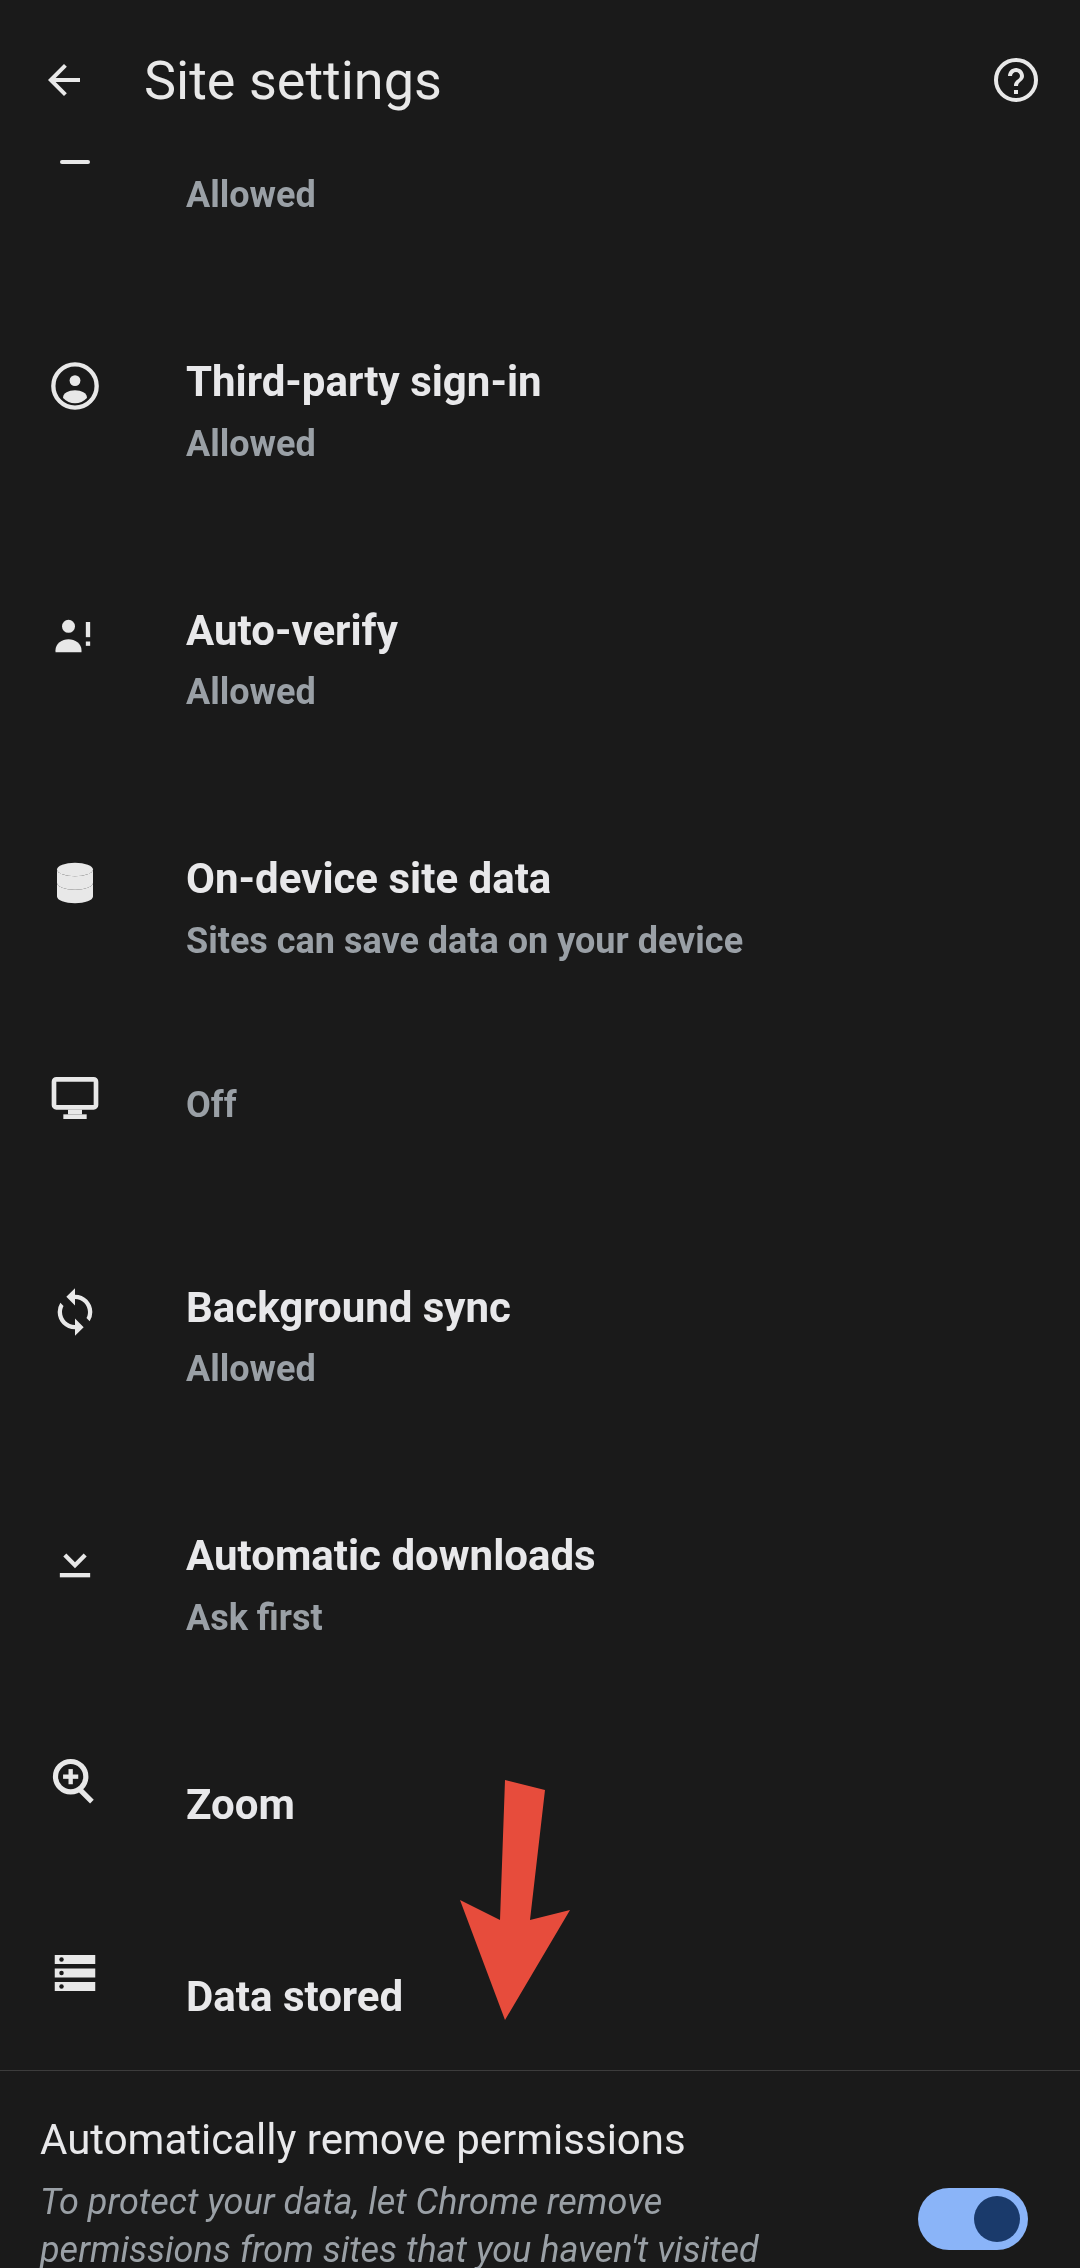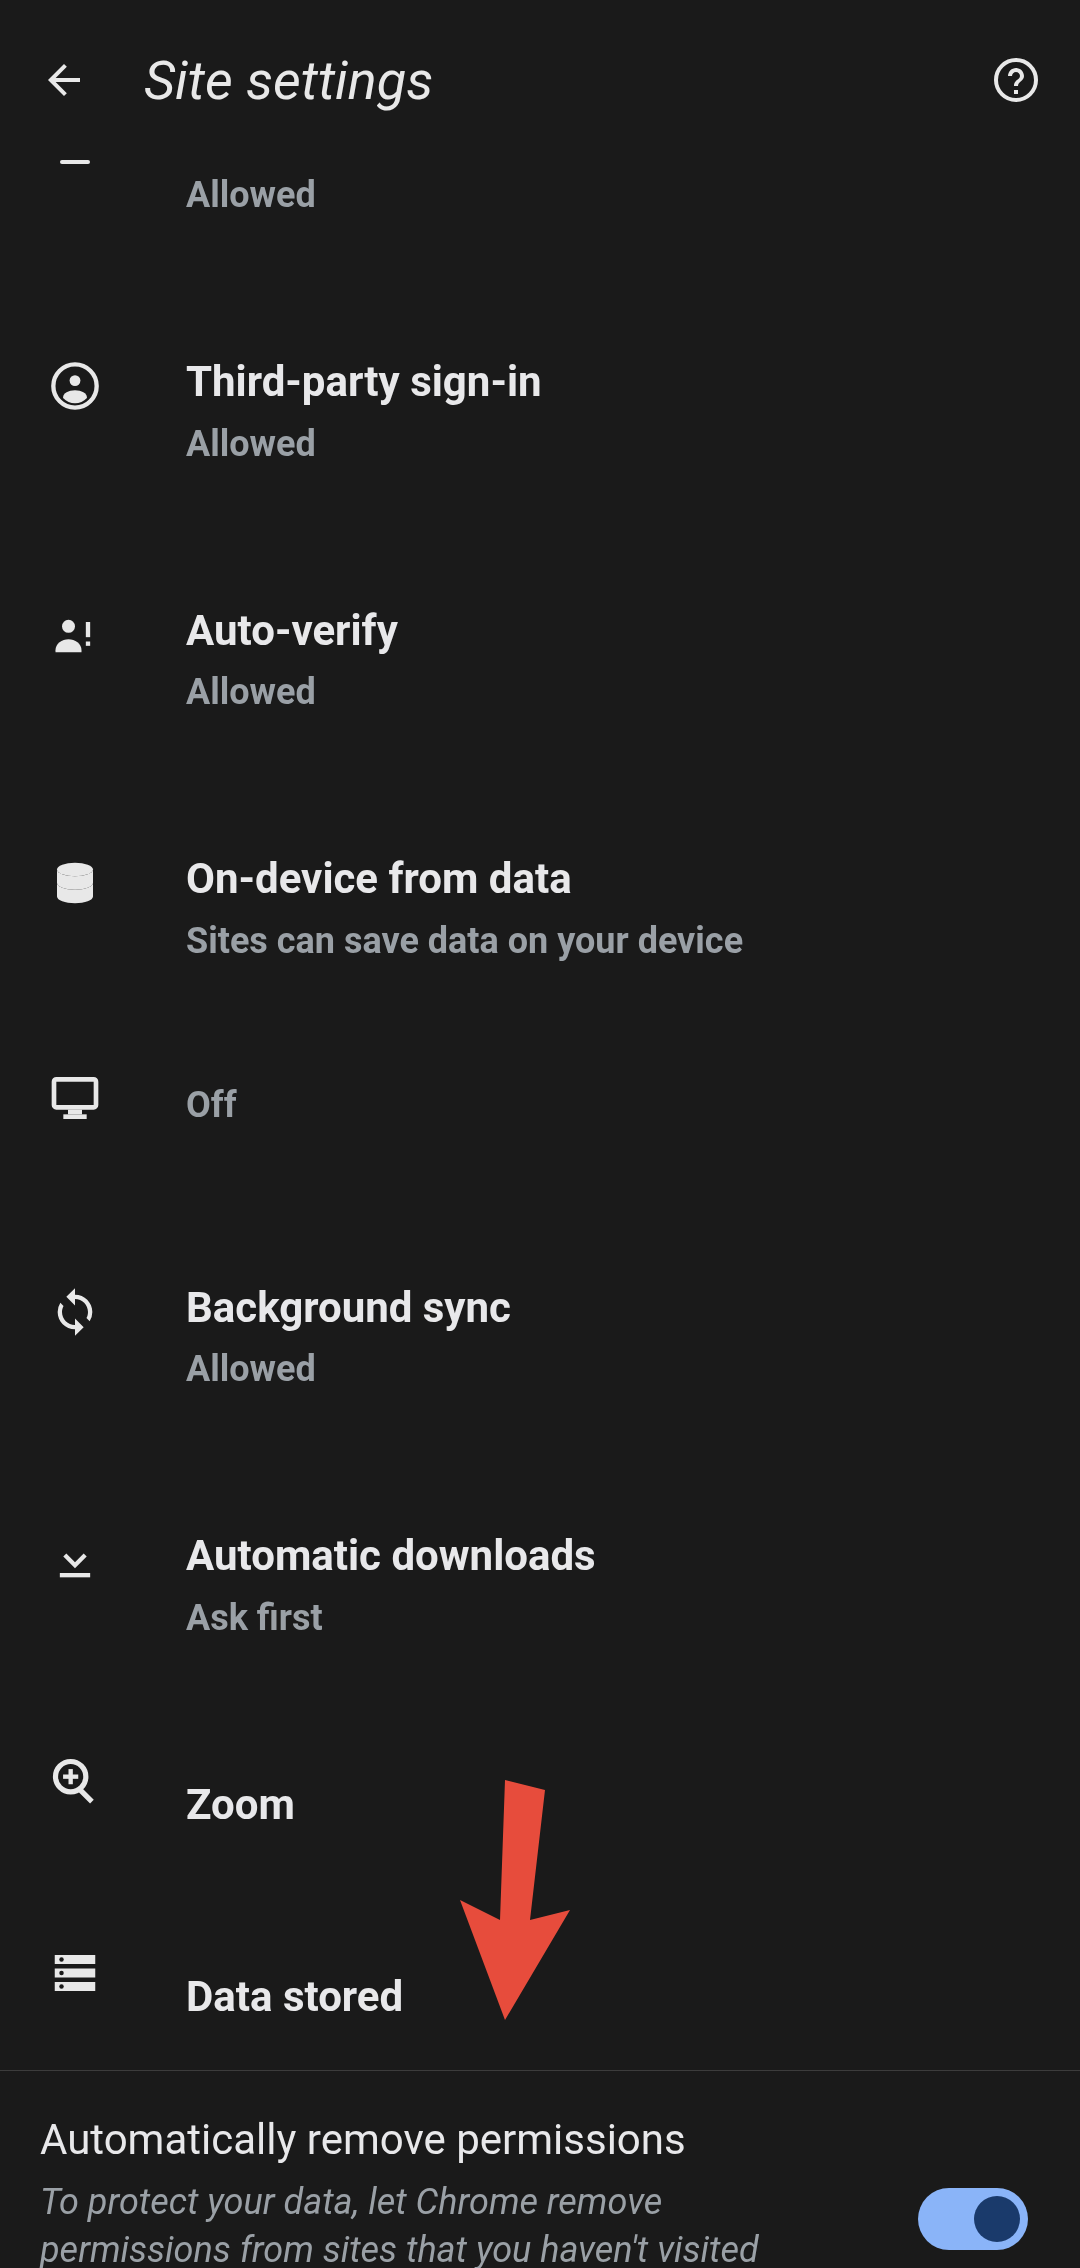--- a/index.html
+++ b/index.html
@@ -10,21 +10,20 @@
       font-family: Roboto, "Segoe UI", Arial, sans-serif;
       color: #e8eaed;
       overflow: hidden;
       position: relative;
     }
     .header {
       display: flex;
       align-items: center;
       height: 160px;
       padding: 12px 40px;
-      font-style: italic;
     }
     .back { width: 48px; height: 48px; display: flex; align-items: center; justify-content: center; cursor: pointer; }
     .title { font-size: 54px; font-weight: 400; margin-left: 56px; flex: 1; color: #e8e8e8; }
     .help { width: 48px; height: 48px; display: flex; align-items: center; justify-content: center; cursor: pointer; }
 
     .list { }
     .row {
       display: flex;
       align-items: center;
       padding: 46px 40px 46px 40px;
@@ -132,21 +131,21 @@
 
   <div class="row">
     <div class="icon-col">
       <svg width="54" height="54" viewBox="0 0 24 24">
         <ellipse cx="12" cy="6" rx="8" ry="3" class="ic"></ellipse>
         <path class="ic" d="M4 6v6c0 1.66 3.58 3 8 3s8-1.34 8-3V6c0 1.66-3.58 3-8 3S4 7.66 4 6z"></path>
         <path class="ic" d="M4 12v6c0 1.66 3.58 3 8 3s8-1.34 8-3v-6c0 1.66-3.58 3-8 3s-8-1.34-8-3z"></path>
       </svg>
     </div>
     <div class="text-col">
-      <div class="label">On-device from data</div>
+      <div class="label">On-device site data</div>
       <div class="sub">Sites can save data on your device</div>
     </div>
   </div>
 
   <div class="row">
     <div class="icon-col">
       <svg width="56" height="56" viewBox="0 0 24 24">
         <rect x="3" y="4" width="18" height="12" rx="1" class="ic-stroke" stroke-width="2"></rect>
         <rect x="9" y="17" width="6" height="2" class="ic"></rect>
         <rect x="7" y="19" width="10" height="2" class="ic"></rect>

